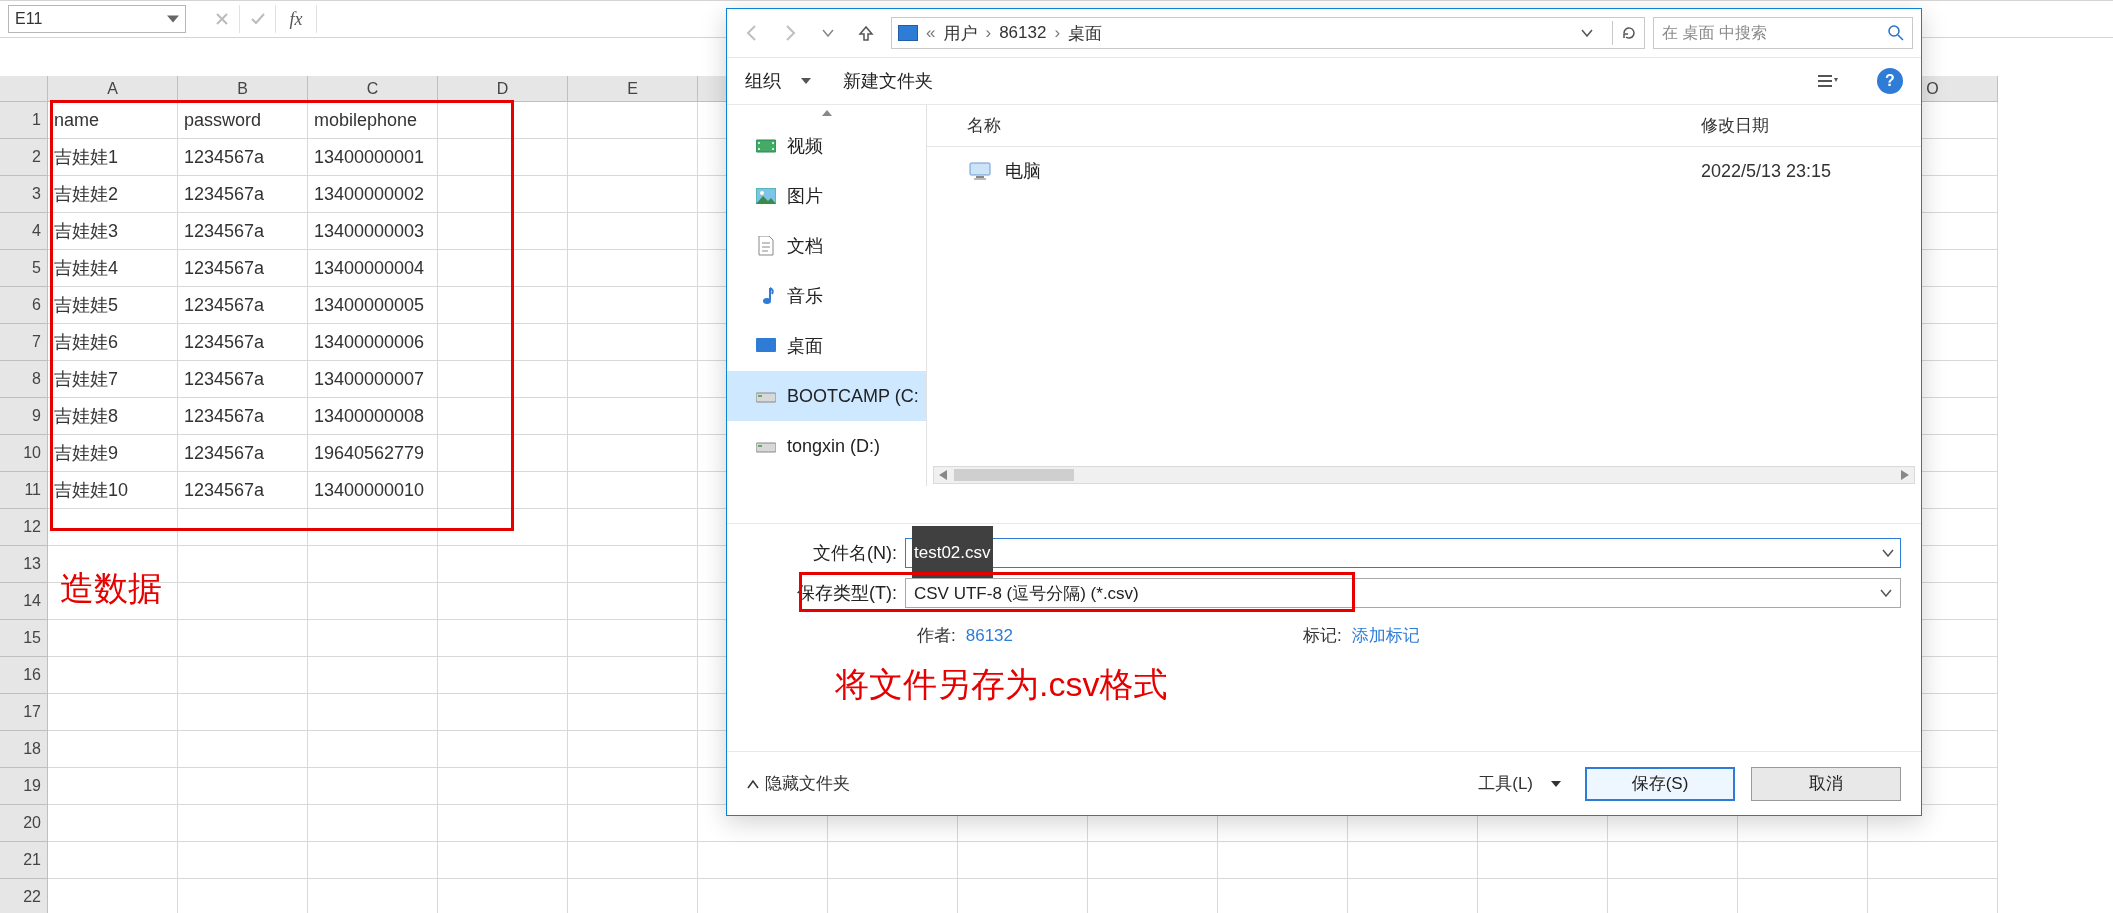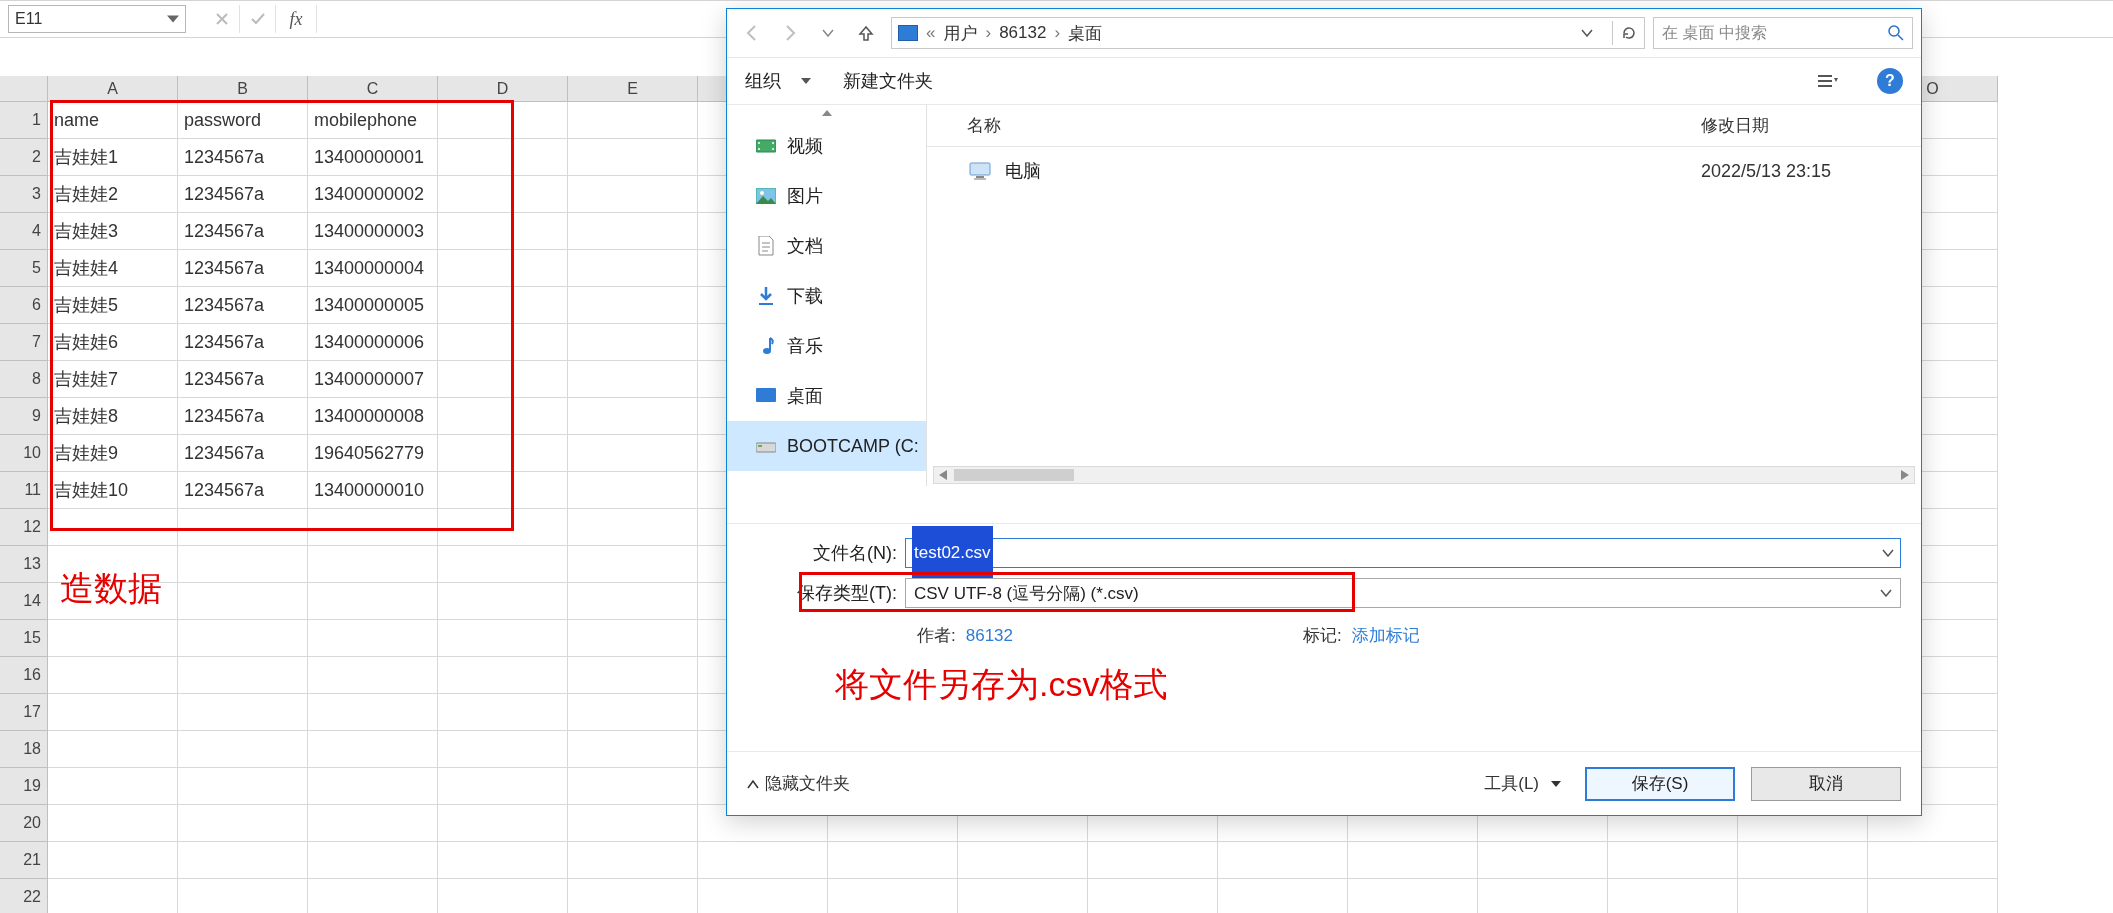--- a/index.html
+++ b/index.html
@@ -341,21 +341,21 @@
     flex: 1;
     height: 30px;
     border: 1px solid #2e7cd6;
     background: #fff;
     display: flex;
     align-items: center;
     padding: 0 6px;
     font-size: 17px;
   }
   .form-input .sel {
-    background: #1d4ed8;
+    background: #404040;
     color: #fff;
     padding: 17px 2px;
   }
   .form-select {
     flex: 1;
     height: 30px;
     border: 1px solid #a8a8a8;
     background: #fff;
     display: flex;
     align-items: center;
@@ -390,21 +390,21 @@
   }
   .hide-folders {
     display: flex;
     align-items: center;
     gap: 6px;
     font-size: 17px;
     color: #333;
   }
   .dlg-footer .spacer { flex:1; }
   .tools-btn {
-    display: flex; align-items: center; gap: 12px;
+    display: flex; align-items: center; gap: 18px;
     font-size: 17px; color: #333;
     padding: 4px 8px;
   }
   .win-btn {
     width: 150px;
     height: 34px;
     border: 1px solid #9a9a9a;
     background: #e8e8e8;
     display:flex; align-items:center; justify-content:center;
     font-size: 17px;
@@ -976,29 +976,20 @@
           <div class="tree-item">
             <span class="tico">
               <svg width="16" height="20" viewBox="0 0 16 20">
                 <path d="M1 0 H11 L15 4 V19 H1 Z" fill="#fff" stroke="#888"></path>
                 <line x1="4" y1="7" x2="12" y2="7" stroke="#888"></line>
                 <line x1="4" y1="11" x2="12" y2="11" stroke="#888"></line>
                 <line x1="4" y1="15" x2="10" y2="15" stroke="#888"></line>
               </svg>
             </span>
             <span>文档</span>
-          </div>
-          <div class="tree-item">
-            <span class="tico">
-              <svg width="18" height="20" viewBox="0 0 18 20">
-                <path d="M9 1 V13 M4 8 L9 13 L14 8" stroke="#2e7cd6" stroke-width="2.5" fill="none"></path>
-                <line x1="2" y1="18" x2="16" y2="18" stroke="#2e7cd6" stroke-width="2"></line>
-              </svg>
-            </span>
-            <span>下载</span>
           </div>
           <div class="tree-item">
             <span class="tico">
               <svg width="16" height="20" viewBox="0 0 16 20">
                 <path d="M12 2 V14" stroke="#2e7cd6" stroke-width="2"></path>
                 <ellipse cx="9" cy="15" rx="4" ry="3" fill="#2e7cd6"></ellipse>
                 <path d="M12 2 Q16 4 14 8" stroke="#2e7cd6" stroke-width="2" fill="none"></path>
               </svg>
             </span>
             <span>音乐</span>

